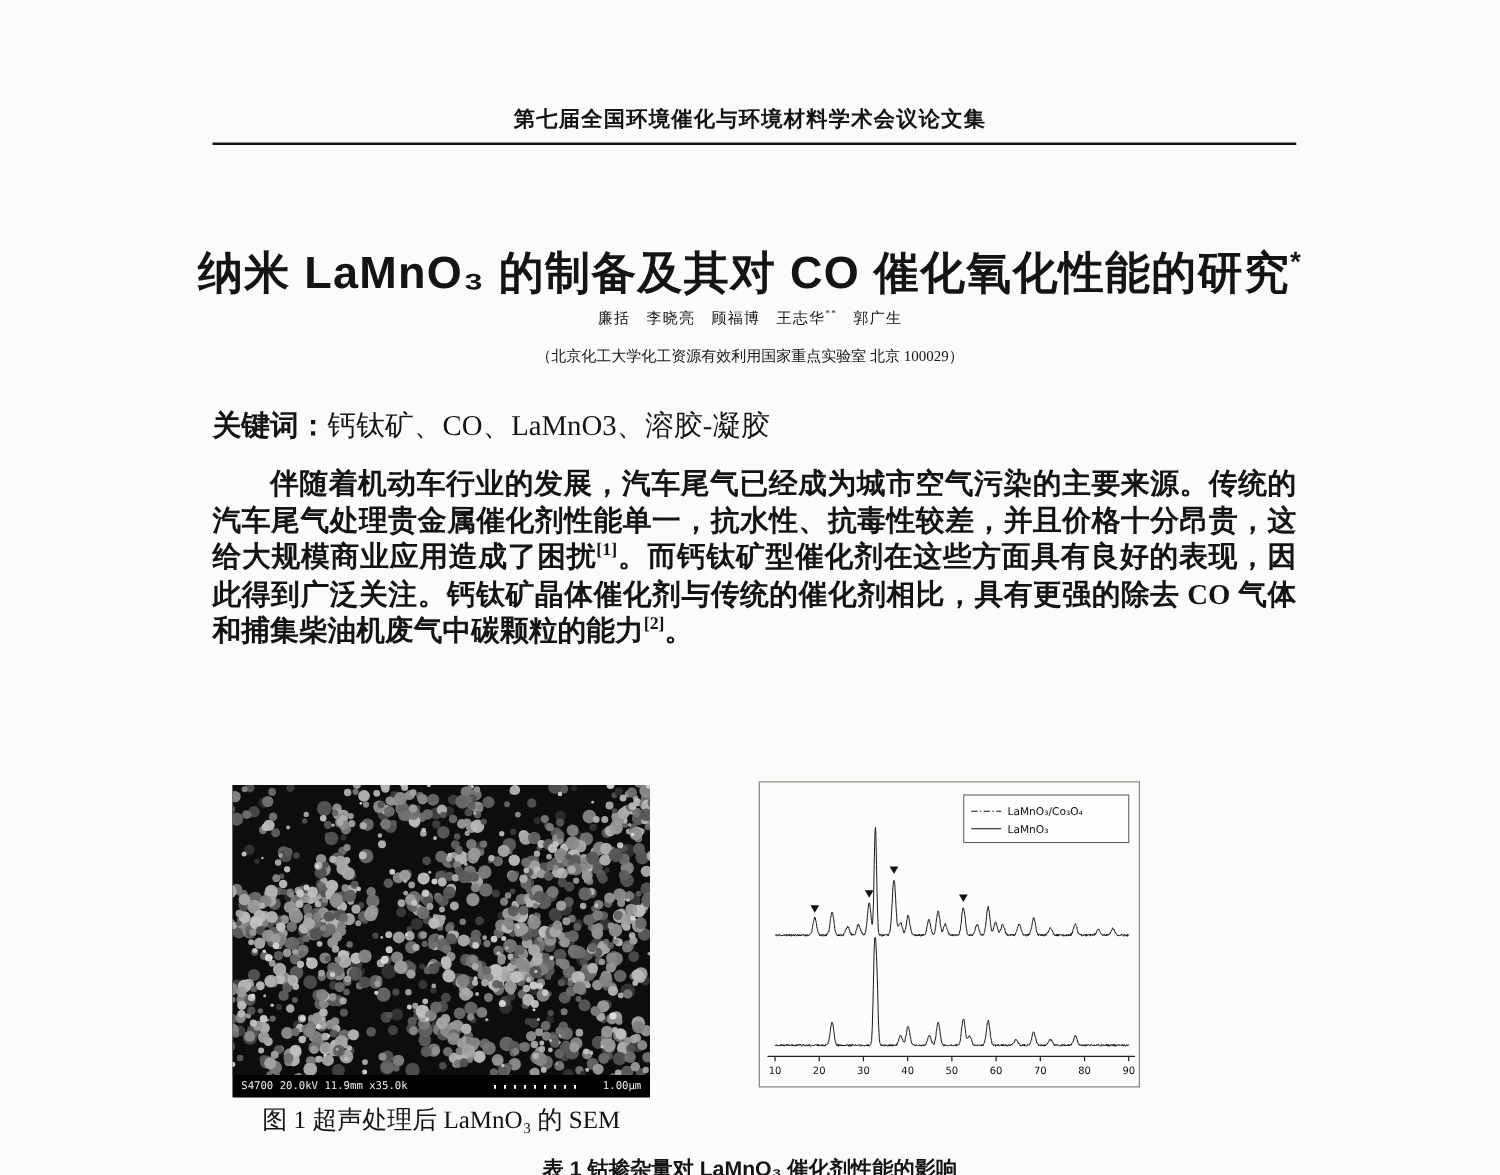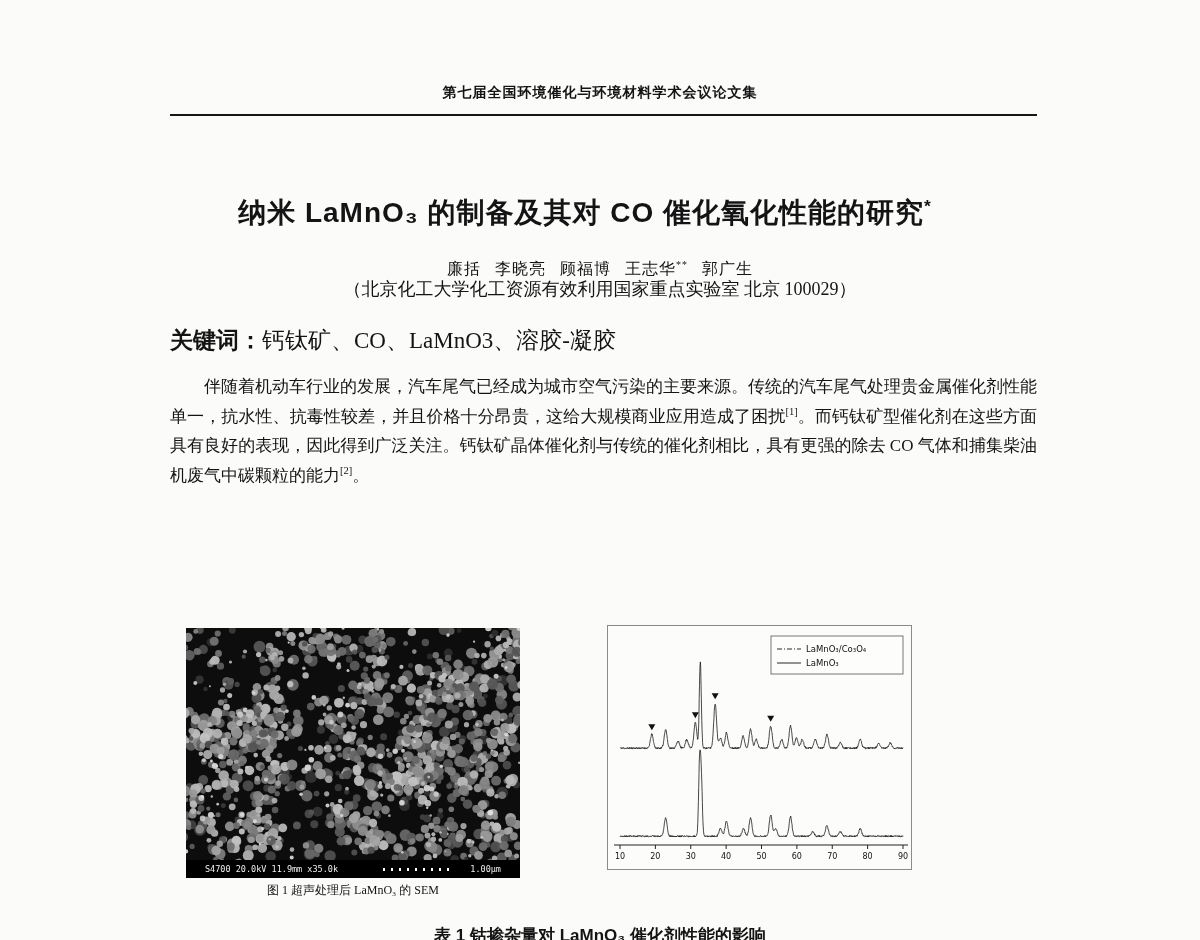--- a/index.html
+++ b/index.html
@@ -5,58 +5,58 @@
   html,body{margin:0;padding:0;background:#e8e8e6;}
   .page{
     position:relative;width:1200px;height:940px;margin:0 auto;
     background:#fbfbf9;overflow:hidden;color:#141414;
     font-family:"Liberation Serif","DejaVu Serif",serif;
   }
   sup{font-size:0.62em;line-height:0;}
   .header-text{
     position:absolute;top:84px;left:0;width:100%;text-align:center;
     font-family:"Liberation Sans","DejaVu Sans",sans-serif;
-    font-weight:700;font-size:14px;letter-spacing:1px;
+    font-weight:700;font-size:17px;letter-spacing:1px;
   }
   .header-rule{position:absolute;top:114px;left:170px;width:867px;height:2px;background:#161616;}
   .paper-title{
-    position:absolute;top:194px;left:55px;width:1060px;text-align:center;
+    position:absolute;top:194px;left:70px;width:1060px;text-align:center;
     font-family:"Liberation Sans","DejaVu Sans",sans-serif;
-    font-weight:700;font-size:28px;letter-spacing:1px;
+    font-weight:700;font-size:36px;letter-spacing:1px;
   }
   .authors-line{
     position:absolute;top:246px;left:70px;width:1060px;text-align:center;
-    font-size:16px;word-spacing:9px;letter-spacing:1px;margin-top:13px;
+    font-size:12px;word-spacing:9px;letter-spacing:1px;
   }
   .affiliation-line{
-    position:absolute;top:277px;left:70px;width:1060px;text-align:center;font-size:18px;
+    position:absolute;top:277px;left:70px;width:1060px;text-align:center;font-size:12px;
   }
   .keywords-line{position:absolute;top:325px;left:170px;width:867px;font-size:23px;}
   .keywords-line .kw-label{font-family:"Liberation Sans","DejaVu Sans",sans-serif;font-weight:700;}
   .body-text{
     position:absolute;top:372px;left:170px;width:867px;
-    font-size:17px;line-height:29.5px;text-align:justify;
+    font-size:23px;line-height:29.5px;text-align:justify;font-weight:bold;
   }
   .body-text p{margin:0;text-indent:2em;}
   .fig-sem{position:absolute;left:186px;top:628px;width:334px;}
   .sem-svg{display:block;background:#0d0d0d;}
   .sem-bar{
     height:18px;background:#000;color:#efefef;display:flex;align-items:center;
     justify-content:space-between;font-family:"DejaVu Sans Mono","Liberation Mono",monospace;
-    font-size:8.5px;padding:0 19px;box-sizing:border-box;
+    font-size:8.5px;padding:0 7px;box-sizing:border-box;
   }
   .sem-scale-group{display:flex;align-items:center;gap:21px;}
   .sem-scale-dots{
     width:66px;height:3px;
     background:repeating-linear-gradient(90deg,#fff 0 2px,transparent 2px 8px);
   }
   .fig-xrd{position:absolute;left:607px;top:625px;}
   .xrd-svg{display:block;background:#fcfcfb;border:1px solid #8a8a86;}
   .fig1-caption{
-    position:absolute;top:882px;left:186px;width:334px;text-align:center;font-size:12px;
+    position:absolute;top:882px;left:186px;width:334px;text-align:center;font-size:20px;
   }
   .fig2-caption{
     position:absolute;top:882px;left:560px;width:395px;text-align:center;font-size:16px;
   }
   .table-heading-partial{
     position:absolute;top:924px;left:0;width:100%;text-align:center;
     font-family:"Liberation Sans","DejaVu Sans",sans-serif;font-weight:700;font-size:17px;
   }
 </style>
 </head>

